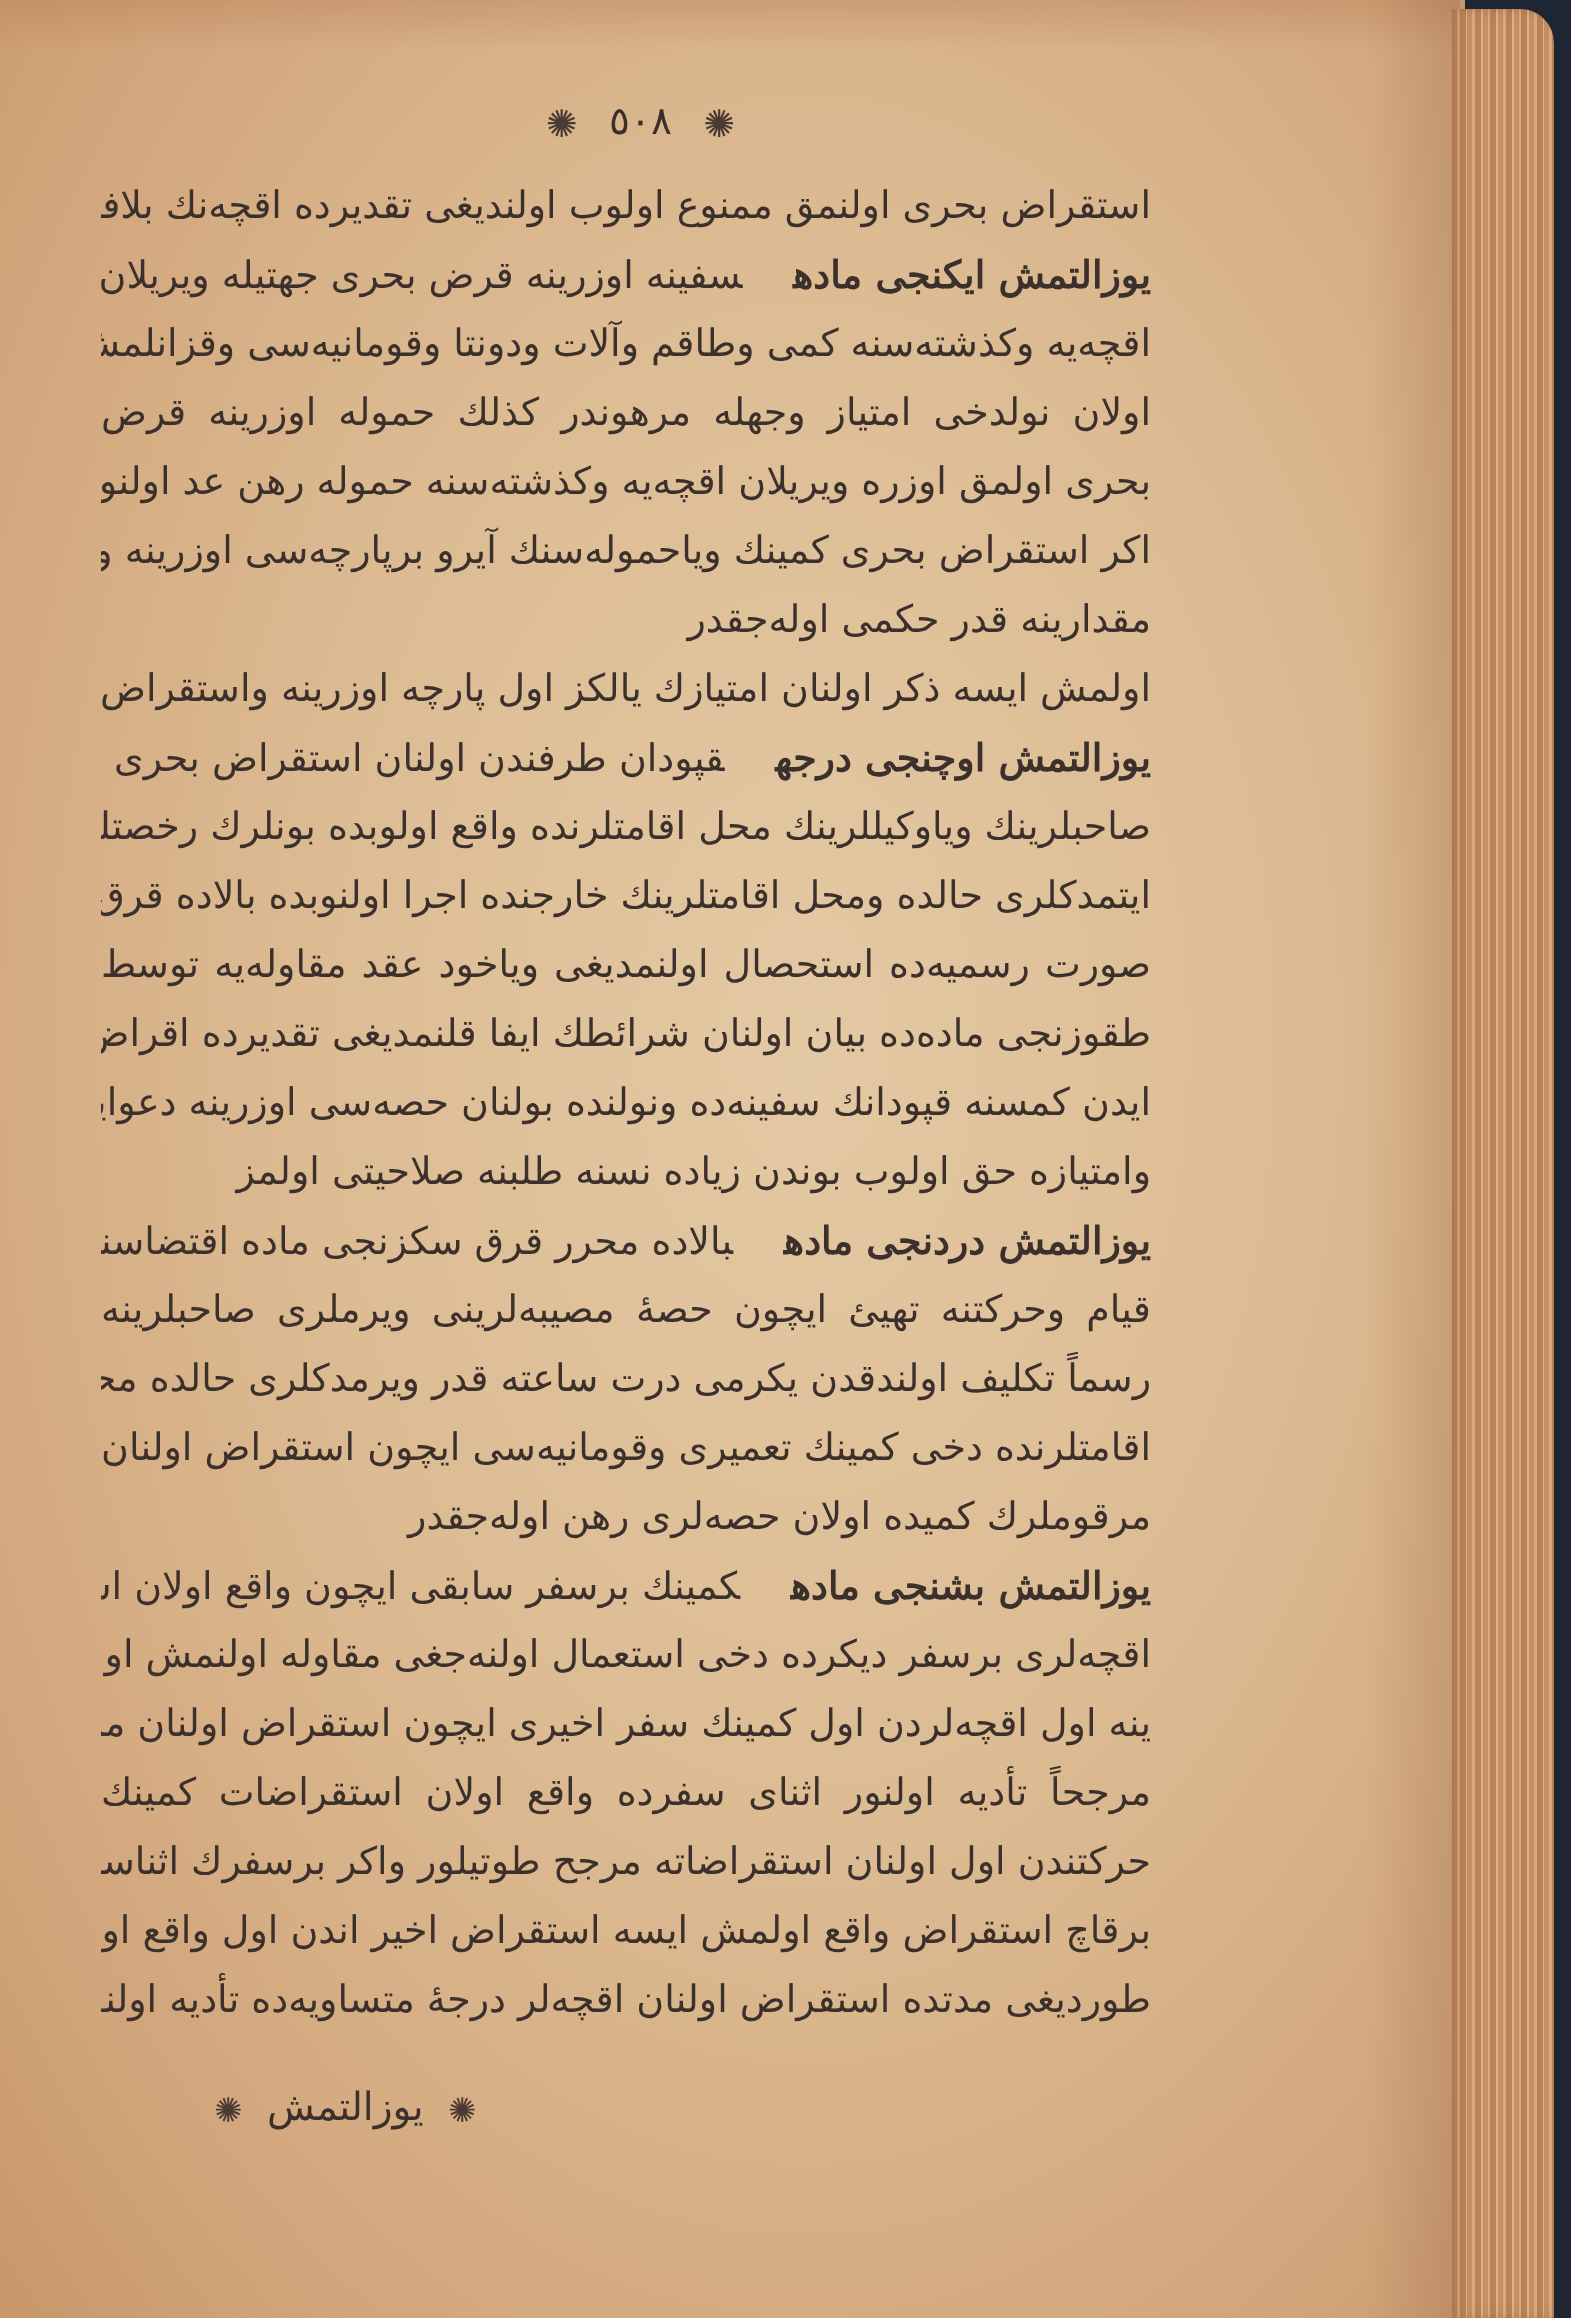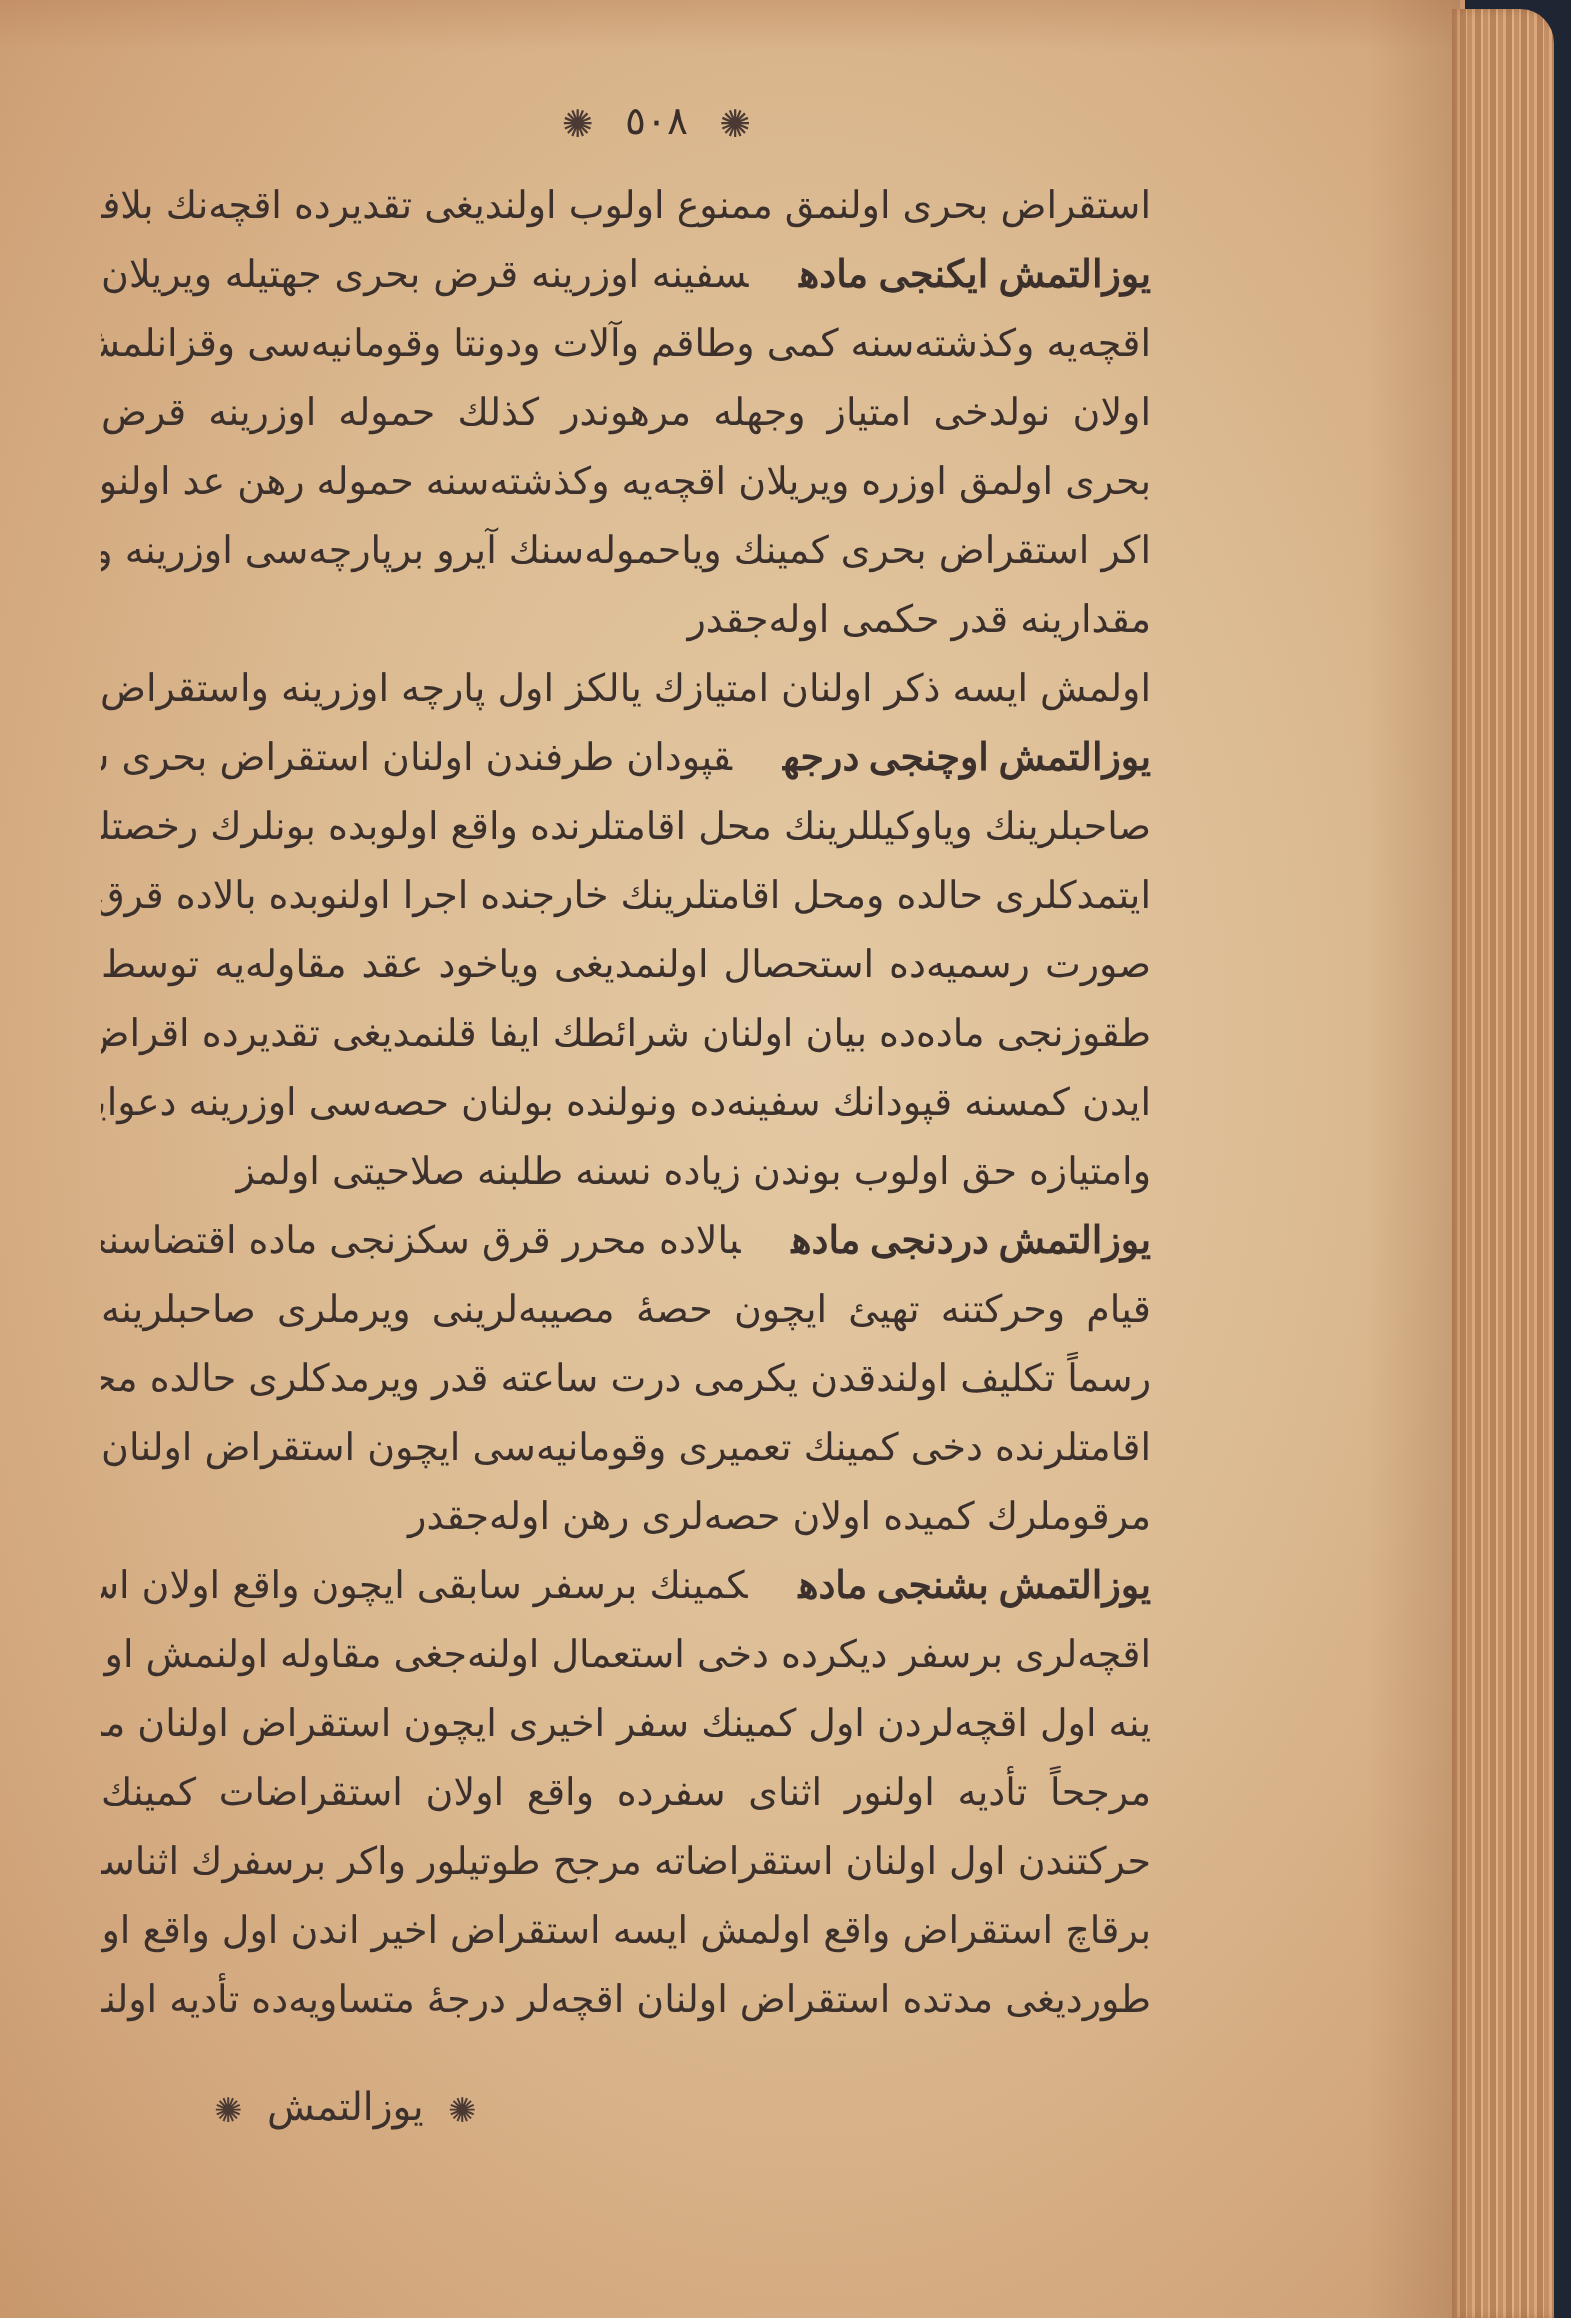--- a/index.html
+++ b/index.html
@@ -54,21 +54,20 @@
     }
     .header {
       position: absolute;
       top: 98px;
       left: 0;
       width: 1281px;
       text-align: center;
       direction: rtl;
       font-size: 39px;
       color: #3a2e2a;
-      margin-left: 16px;
     }
     .ornament {
       display: inline-block;
       color: #4a3a33;
       font-size: 38px;
       vertical-align: middle;
       margin: 0 19px;
     }
     .text-block {
       position: absolute;
@@ -88,21 +87,20 @@
       text-align-last: justify;
       height: 69px;
       overflow: hidden;
     }
     .line.last {
       text-align-last: right;
     }
     .article-head {
       font-weight: bold;
       margin-left: 51px;
-      font-family: Liberation Serif, serif;
     }
     .catchword {
       position: absolute;
       top: 2084px;
       left: 202px;
       direction: rtl;
       font-size: 39px;
       color: #3b302c;
     }
     .catchword .ornament {

